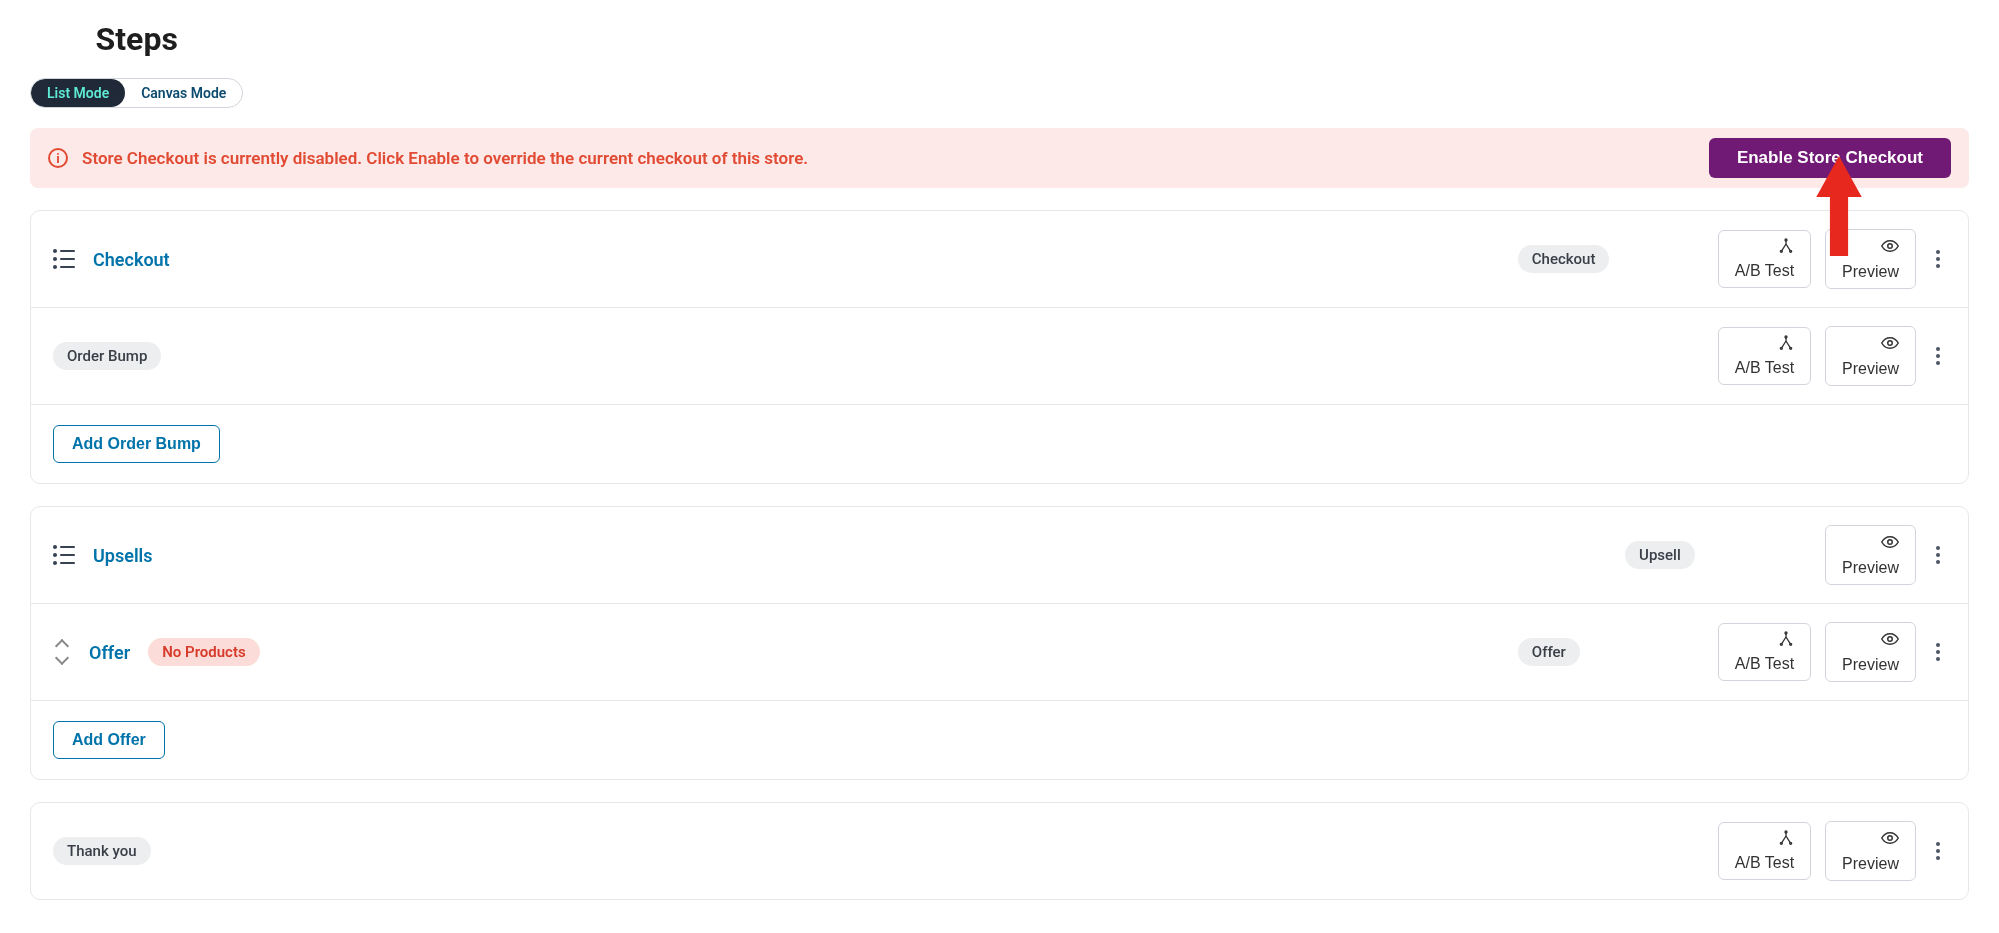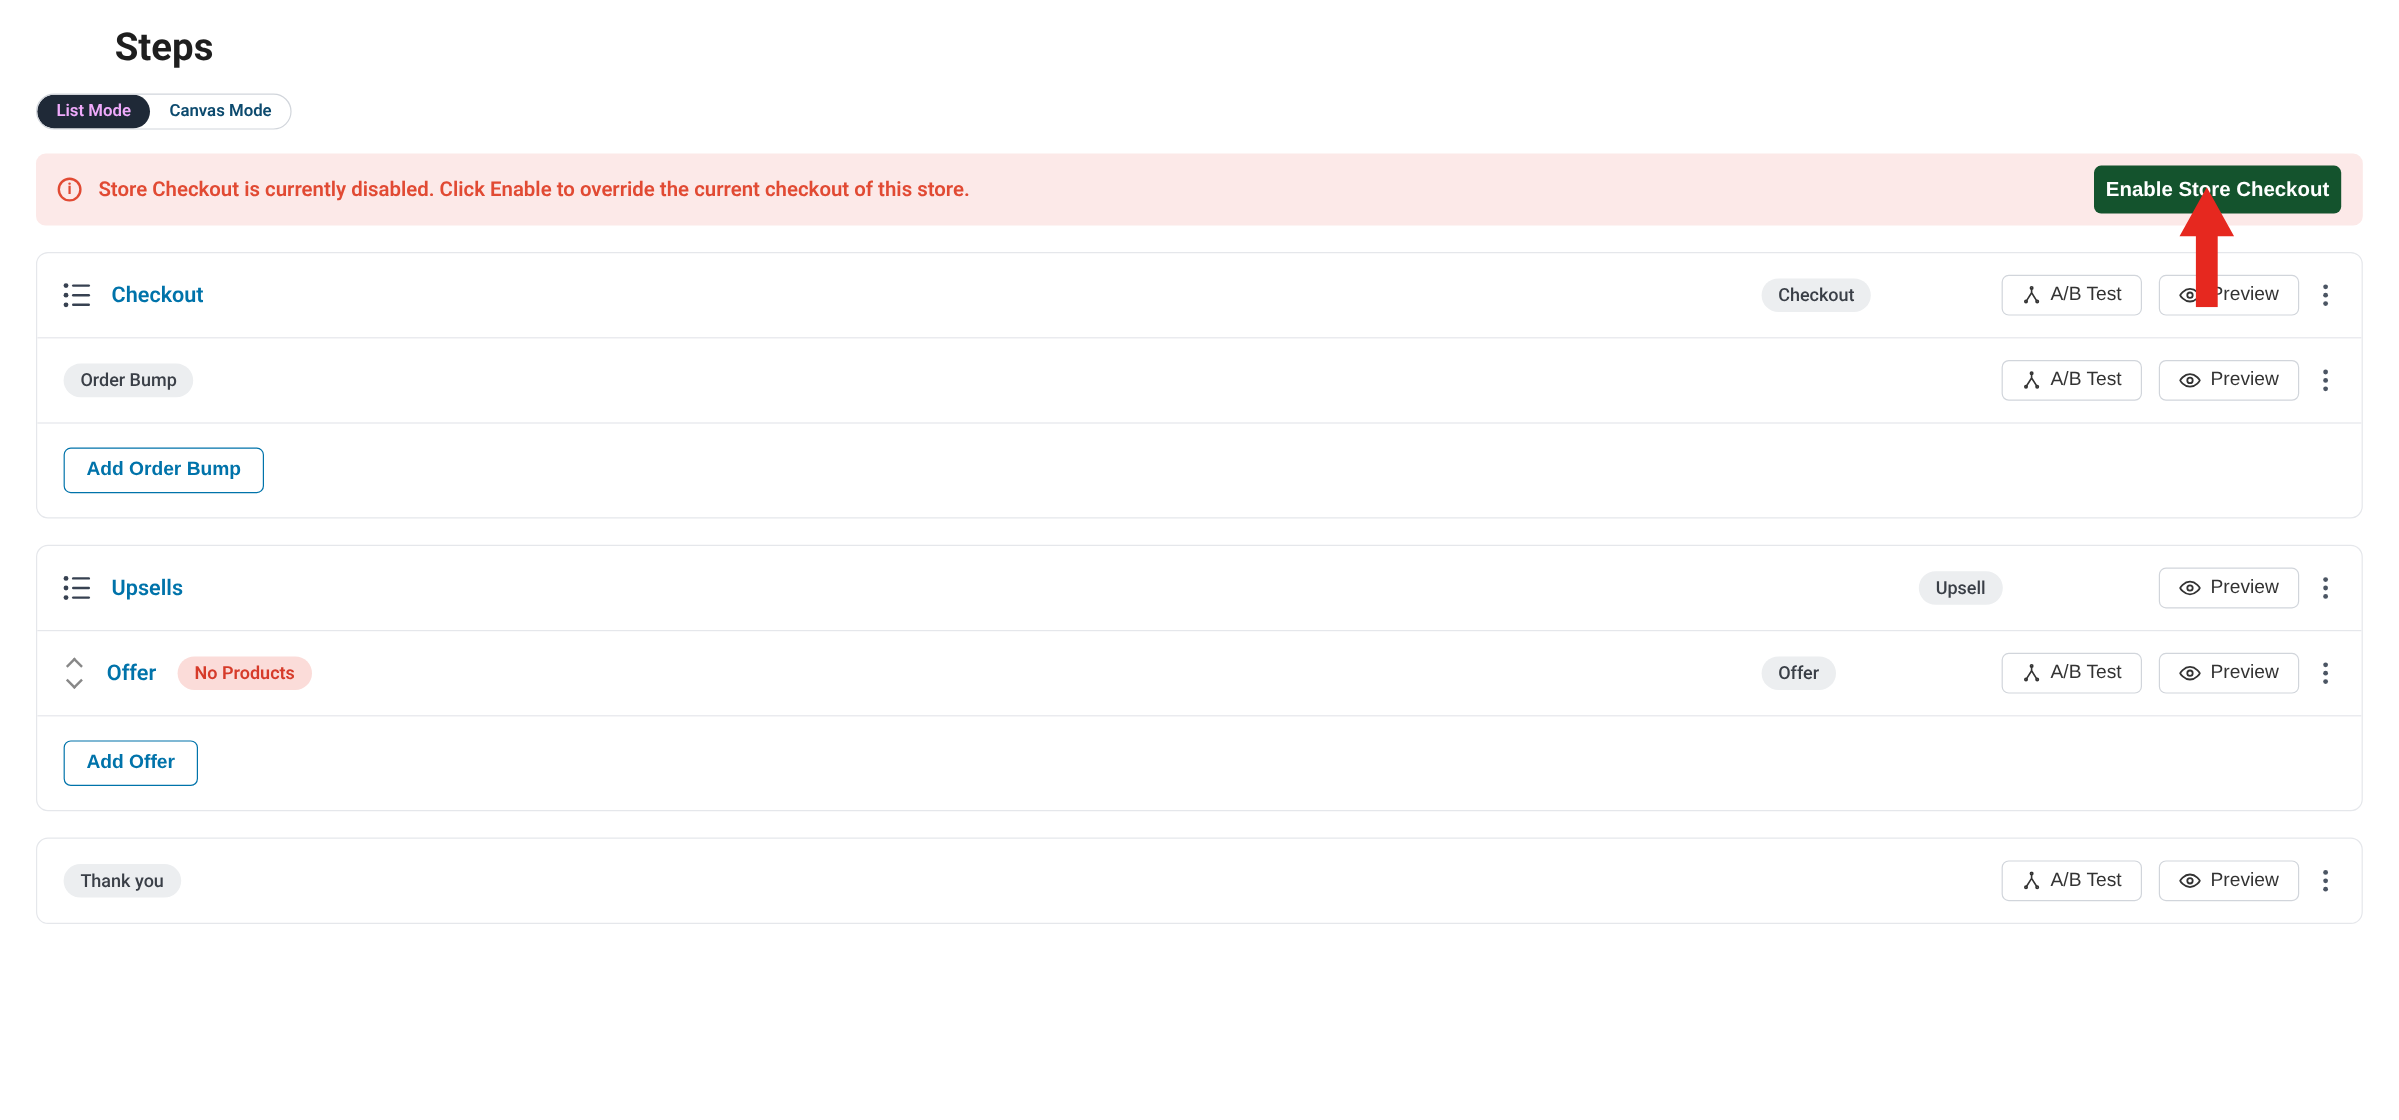--- a/index.html
+++ b/index.html
@@ -39,21 +39,21 @@
     }
     .mode-toggle-item {
       padding: 6px 16px;
       font-size: 14px;
       font-weight: 600;
       cursor: pointer;
       color: #0c4a6e;
     }
     .mode-toggle-item.active {
       background: #1f2937;
-      color: #f0abfc;
+      color: #5eead4;
       border-radius: 999px;
     }
     .header-right {
       display: flex;
       gap: 12px;
     }
     .btn {
       display: inline-flex;
       align-items: center;
       justify-content: center;
@@ -109,25 +109,25 @@
       font-weight: 700;
       font-size: 13px;
       flex-shrink: 0;
     }
     .alert-text {
       color: #e14a33;
       font-size: 17px;
       font-weight: 600;
     }
     .btn-enable {
-      background: #14532d;
+      background: #701a75;
       color: #fff;
       font-size: 17px;
       font-weight: 600;
-      padding: 10px 10px;
+      padding: 10px 28px;
       border-radius: 6px;
       border: none;
       cursor: pointer;
     }
     .arrow-annotation {
       position: absolute;
       width: 60px;
       height: 100px;
       pointer-events: none;
       z-index: 100;
@@ -232,30 +232,31 @@
       color: #0b8a6e;
       font-weight: 600;
     }
     .badge-noproducts {
       background: #fbdcd9;
       color: #d63b2a;
       font-weight: 600;
     }
     .pill-btn {
       display: inline-flex;
-      align-items: center;
+      align-items: flex-end;
       gap: 8px;
       padding: 7px 16px;
       border: 1px solid #d1d5db;
       border-radius: 6px;
       background: #fff;
       font-size: 16px;
       color: #333;
       cursor: pointer;
       font-weight: 500;
+      flex-direction: column;
     }
     .kebab {
       display: flex;
       flex-direction: column;
       gap: 3px;
       padding: 6px;
       cursor: pointer;
     }
     .kebab span {
       width: 4px;

